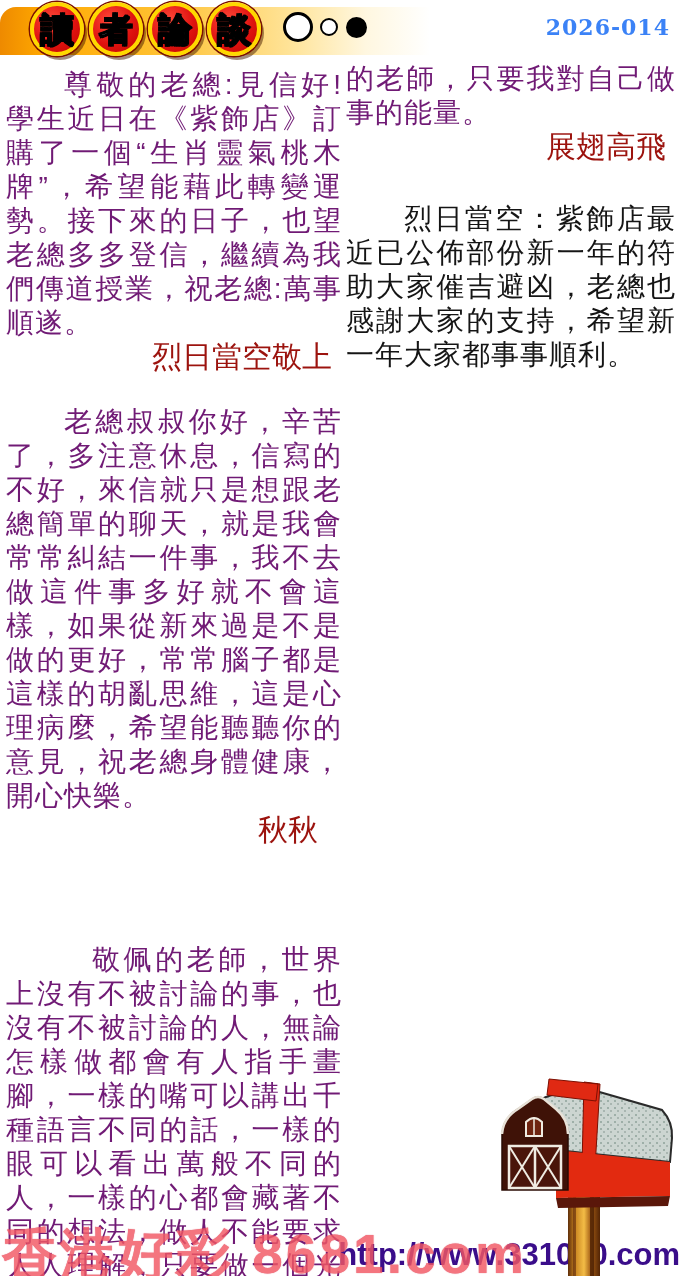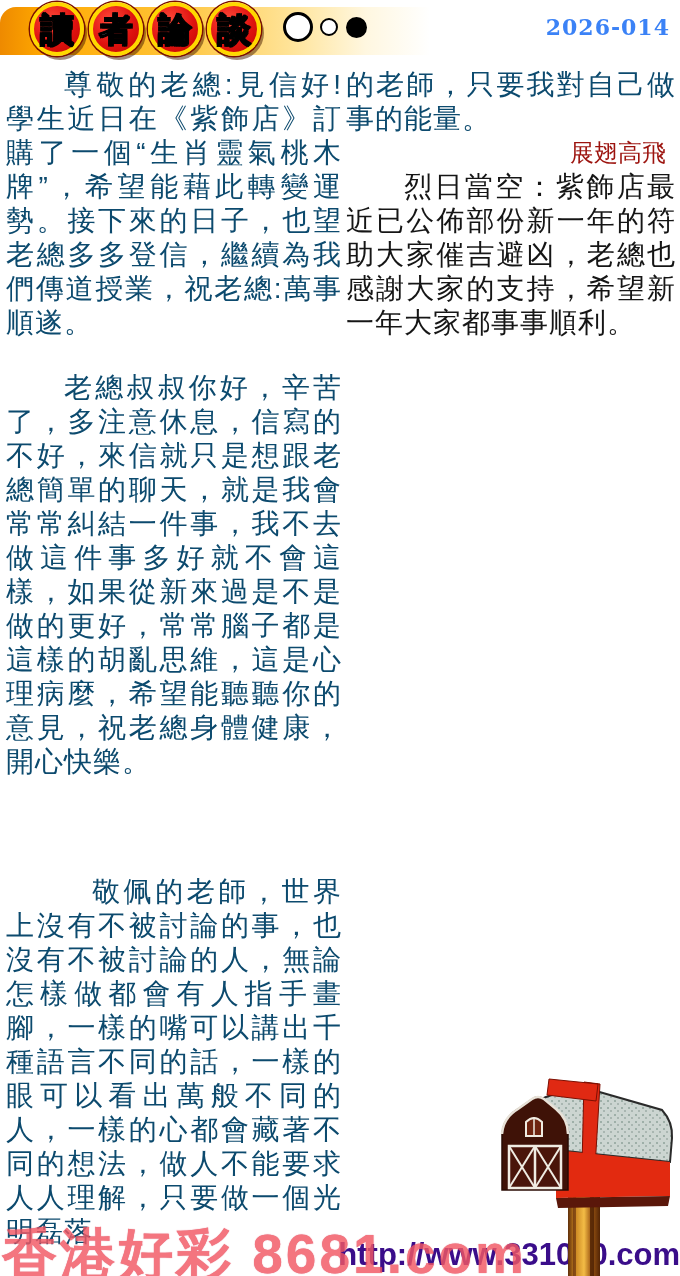--- a/index.html
+++ b/index.html
@@ -41,27 +41,27 @@
 
   
   .col { position:absolute; top:62px; }
   .col-left  { left:6px;  width:336px; }
   .col-right { left:346px; width:330px; }
   .para {
     font-size:28px; line-height:34px; letter-spacing:1px;
     text-align:justify; text-align-last:left; word-break:break-all;
   }
   .indent { text-indent:58px; }
-  .red   { color:#0c4a6e; }
+  .red   { color:#701a75; }
   .black { color:#151515; }
-  .sig { font-size:24px; line-height:34px; text-align:right; color:#9c130e; }
+  .sig { font-size:30px; line-height:34px; text-align:right; color:#9c130e; }
   .sig-pad1 { padding-right:10px; }
   .sig-pad2 { padding-right:24px; }
   .mt-sm { margin-top:31px; }
-  .mt-md { }
+  .mt-md { margin-top:38px; }
   .mt-lg { margin-top:96px; }
   .wrap-spacer { float:right; width:168px; height:178px; margin-left:4px; }
 
   
   .watermark {
     position:absolute; left:2px; top:1218px; z-index:7;
     font-size:55px; font-weight:bold; letter-spacing:3px; white-space:nowrap;
     color:#f25763; opacity:.82;
     text-shadow:0 0 1px #d63a55;
   }
@@ -98,30 +98,32 @@
   </div>
 
   <div class="dot dot-large"></div>
   <div class="dot dot-small"></div>
   <div class="dot dot-filled"></div>
 
   <div class="issue-number">2026-014</div>
 
   <div class="col col-left">
     <p class="para red indent" style="margin-top:6px">尊敬的老總:見信好!學生近日在《紫飾店》訂購了一個“生肖靈氣桃木牌”，希望能藉此轉變運勢。接下來的日子，也望老總多多登信，繼續為我們傳道授業，祝老總:萬事順遂。</p>
+    <p class="sig sig-pad1">烈日當空敬上</p>
 
     <p class="para red indent mt-sm">老總叔叔你好，辛苦了，多注意休息，信寫的不好，來信就只是想跟老總簡單的聊天，就是我會常常糾結一件事，我不去做這件事多好就不會這樣，如果從新來過是不是做的更好，常常腦子都是這樣的胡亂思維，這是心理病麼，希望能聽聽你的意見，祝老總身體健康，開心快樂。</p>
+    <p class="sig sig-pad2">秋秋</p>
 
     <p class="para red mt-lg" style="text-indent:86px">
       <span>敬佩的老師，世界上沒有不被討論的事，也沒有不被討論的人，無論怎樣做都會有人指手畫腳，一樣的嘴可以講出千種語言不同的話，一樣的眼可以看出萬般不同的人，一樣的心都會藏著不同的想法，做人不能要求人人理解，只要做一個光明磊落</span>
     </p>
   </div>
 
   <div class="col col-right">
-    <p class="para red" style="margin-top:6px">的老師，只要我對自己做事的能量。</p>
+    <p class="para red" style="">的老師，只要我對自己做事的能量。</p>
     <p class="sig sig-pad1">展翅高飛</p>
 
     <p class="para black indent mt-md">烈日當空：紫飾店最近已公佈部份新一年的符助大家催吉避凶，老總也感謝大家的支持，希望新一年大家都事事順利。</p>
 
 
   </div>
 
   <svg class="mailbox" viewBox="0 0 186 206" xmlns="http://www.w3.org/2000/svg">
     <defs>
       <linearGradient id="wood" x1="0" y1="0" x2="1" y2="0">

